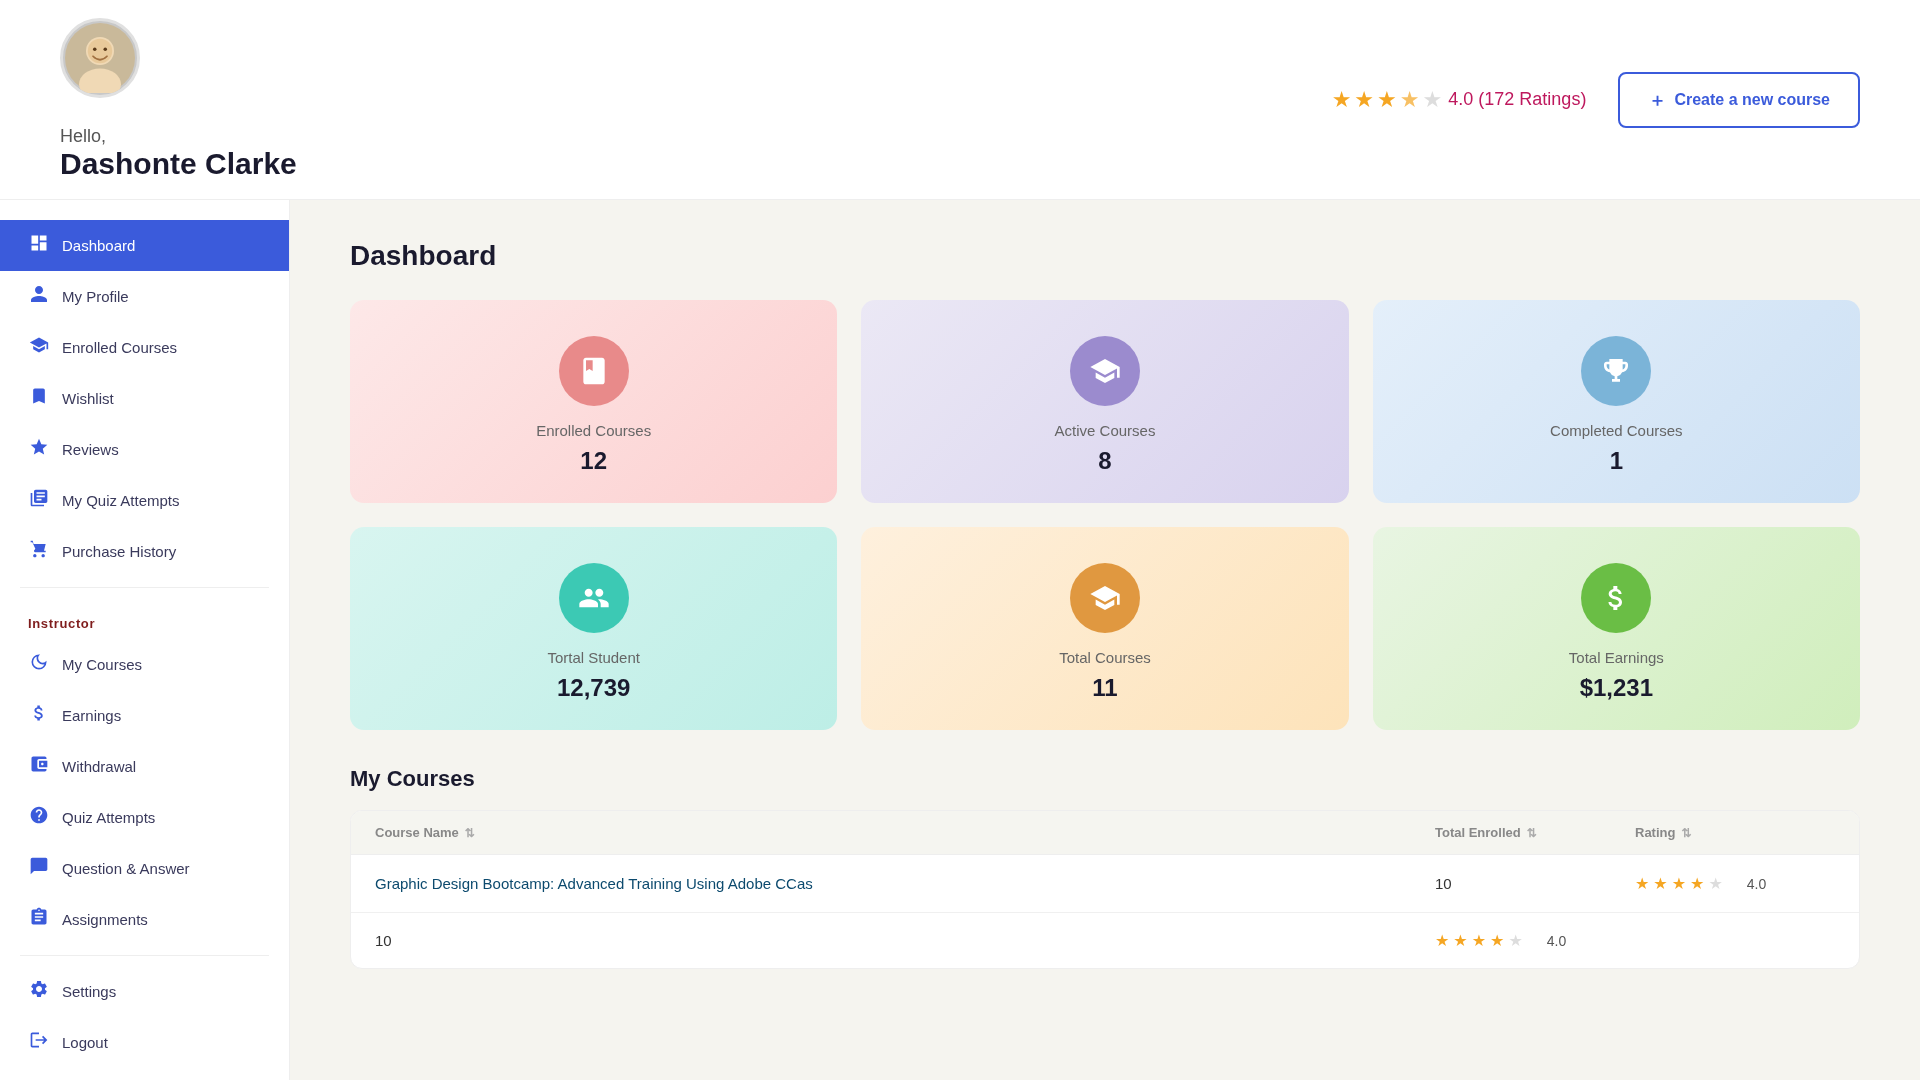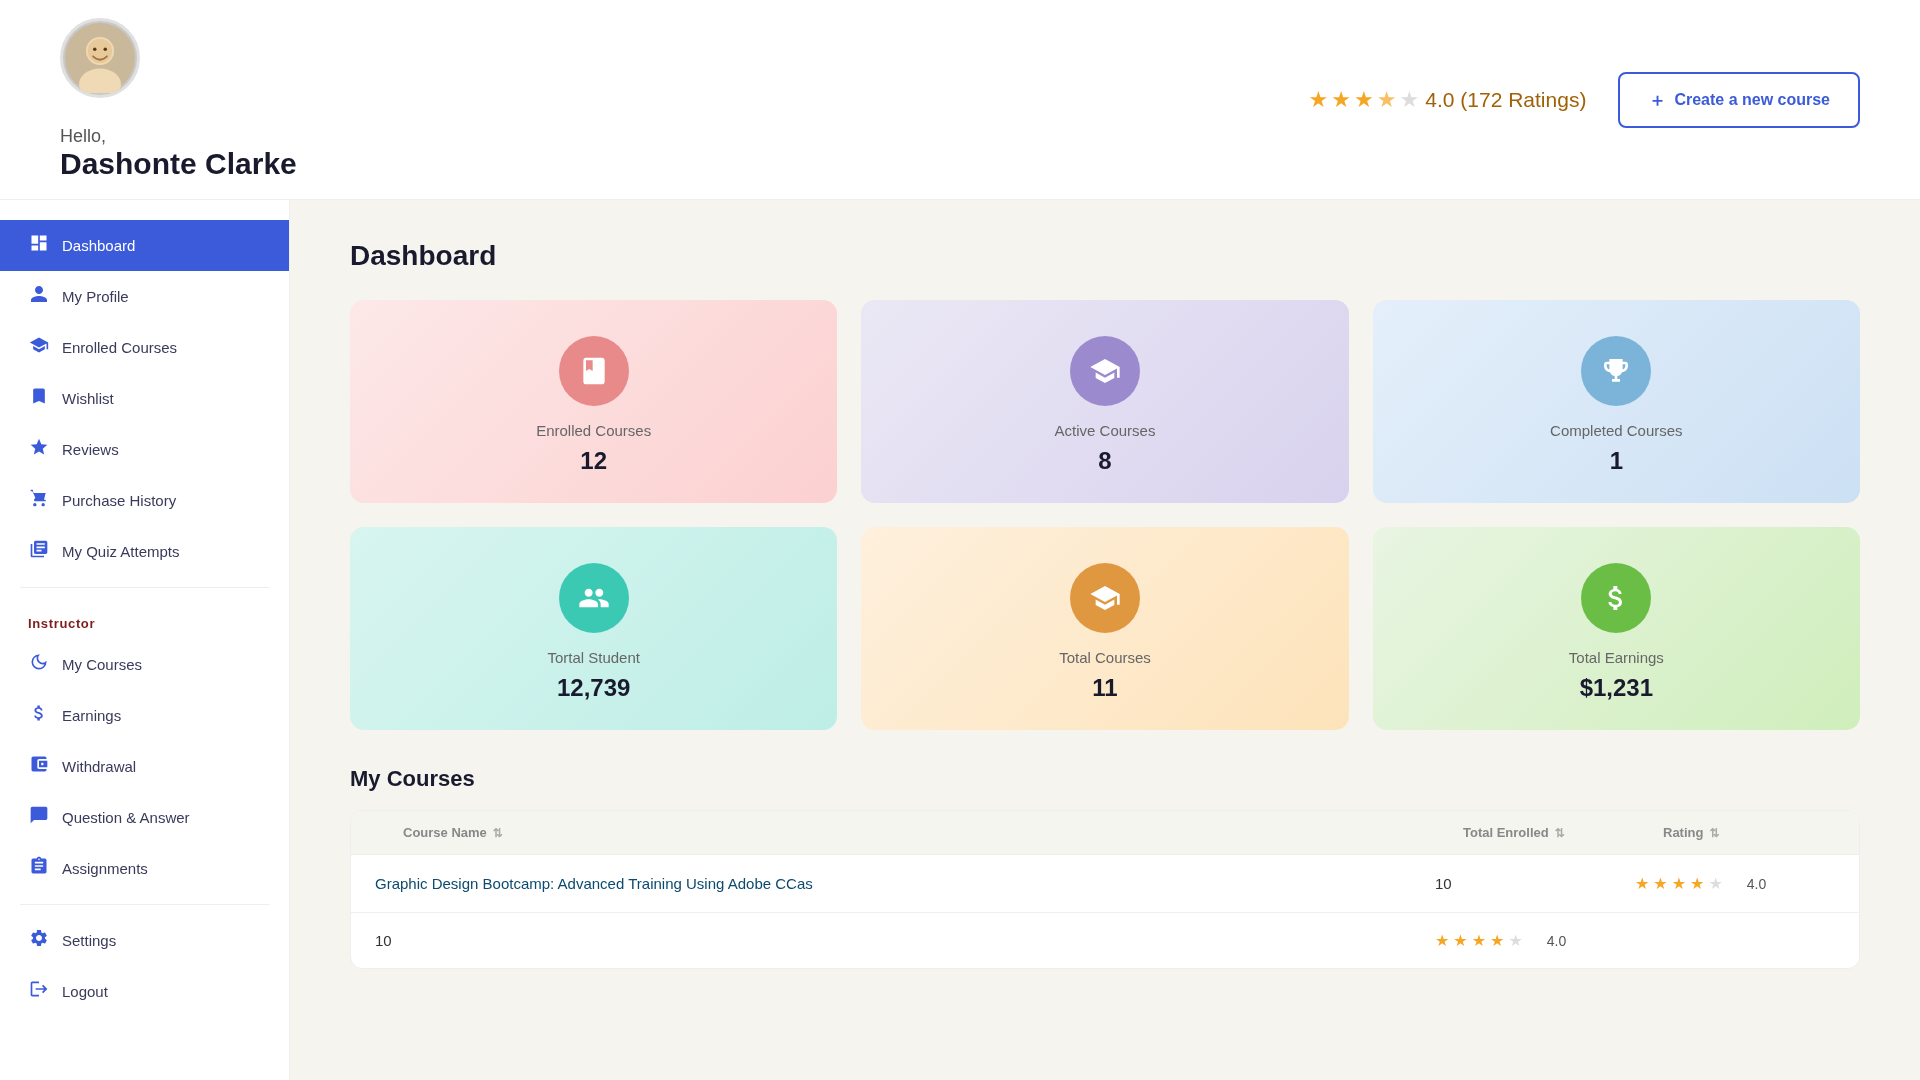--- a/index.html
+++ b/index.html
@@ -63,22 +63,22 @@
       gap: 6px;
     }
     .stars {
       display: flex;
       gap: 3px;
     }
     .star { font-size: 22px; }
     .star.filled { color: #f5a623; }
     .star.empty { color: #ddd; }
     .rating-text {
-      font-size: 21px;
-      color: #a16207;
+      font-size: 18px;
+      color: #be185d;
     }
     .create-btn {
       background: #fff;
       border: 2px solid #3b5bdb;
       color: #3b5bdb;
       padding: 14px 28px;
       border-radius: 8px;
       font-size: 16px;
       font-weight: 600;
       cursor: pointer;
@@ -224,21 +224,20 @@
       padding: 14px 24px;
       border-bottom: 1px solid #eee;
     }
     .table-header-cell {
       font-size: 13px;
       color: #888;
       font-weight: 600;
       display: flex;
       align-items: center;
       gap: 6px;
-      margin-left: 28px;
     }
     .sort-icon { font-size: 12px; color: #aaa; }
     .table-row {
       display: grid;
       grid-template-columns: 1fr 200px 200px;
       padding: 18px 24px;
       border-bottom: 1px solid #f0f0f0;
       align-items: center;
     }
     .table-row:last-child { border-bottom: none; }
@@ -346,33 +345,33 @@
       <span class="sidebar-icon">
         <svg width="20" height="20" viewBox="0 0 24 24" fill="currentColor">
             <path d="M12 17.27L18.18 21l-1.64-7.03L22 9.24l-7.19-.61L12 2 9.19 8.63 2 9.24l5.46 4.73L5.82 21z"></path>
           </svg>
       </span>
       <span>Reviews</span>
     </div>
     <div class="sidebar-item">
       <span class="sidebar-icon">
         <svg width="20" height="20" viewBox="0 0 24 24" fill="currentColor">
+            <path d="M4 6H2v14c0 1.1.9 2 2 2h14v-2H4V6zm16-4H8c-1.1 0-2 .9-2 2v12c0 1.1.9 2 2 2h12c1.1 0 2-.9 2-2V4c0-1.1-.9-2-2-2zm-1 9H9V9h10v2zm-4 4H9v-2h6v2zm4-8H9V5h10v2z"></path>
+          </svg>
+      </span>
+      <span>My Quiz Attempts</span>
+    </div>
+    <div class="sidebar-item">
+      <span class="sidebar-icon">
+        <svg width="20" height="20" viewBox="0 0 24 24" fill="currentColor">
             <path d="M7 18c-1.1 0-2 .9-2 2s.9 2 2 2 2-.9 2-2-.9-2-2-2zm10 0c-1.1 0-2 .9-2 2s.9 2 2 2 2-.9 2-2-.9-2-2-2zM7.2 14.2L7.1 14H18l2-8H5.4l-.9-4H2v2h2l3.6 7.59-.8 1.41C6.3 13.35 6 13.66 6 14c0 1.1.9 2 2 2h12v-2H8.4a.2.2 0 01-.2-.2z"></path>
           </svg>
       </span>
       <span>Purchase History</span>
     </div>
-    <div class="sidebar-item">
-      <span class="sidebar-icon">
-        <svg width="20" height="20" viewBox="0 0 24 24" fill="currentColor">
-            <path d="M4 6H2v14c0 1.1.9 2 2 2h14v-2H4V6zm16-4H8c-1.1 0-2 .9-2 2v12c0 1.1.9 2 2 2h12c1.1 0 2-.9 2-2V4c0-1.1-.9-2-2-2zm-1 9H9V9h10v2zm-4 4H9v-2h6v2zm4-8H9V5h10v2z"></path>
-          </svg>
-      </span>
-      <span>My Quiz Attempts</span>
-    </div>
 
     <hr class="sidebar-divider">
 
     <div class="sidebar-section-label">Instructor</div>
 
     <div class="sidebar-item">
       <span class="sidebar-icon">
         <svg width="20" height="20" viewBox="0 0 24 24" fill="currentColor">
             <path d="M9.37 5.51A7.35 7.35 0 0 0 9.1 7.5c0 4.08 3.32 7.4 7.4 7.4.68 0 1.35-.09 1.99-.27A7.014 7.014 0 0 1 12 19c-3.86 0-7-3.14-7-7 0-2.93 1.81-5.45 4.37-6.49zM12 3a9 9 0 1 0 9 9c0-.46-.04-.92-.1-1.36a5.389 5.389 0 0 1-4.4 2.26 5.403 5.403 0 0 1-3.14-9.8c-.44-.06-.9-.1-1.36-.1z"></path>
           </svg>
@@ -387,20 +386,28 @@
       </span>
       <span>Earnings</span>
     </div>
     <div class="sidebar-item">
       <span class="sidebar-icon">
         <svg width="20" height="20" viewBox="0 0 24 24" fill="currentColor">
             <path d="M21 18v1c0 1.1-.9 2-2 2H5c-1.11 0-2-.9-2-2V5c0-1.1.89-2 2-2h14c1.1 0 2 .9 2 2v1h-9c-1.11 0-2 .9-2 2v8c0 1.1.89 2 2 2h9zm-9-2h10V8H12v8zm4-2.5c-.83 0-1.5-.67-1.5-1.5s.67-1.5 1.5-1.5 1.5.67 1.5 1.5-.67 1.5-1.5 1.5z"></path>
           </svg>
       </span>
       <span>Withdrawal</span>
+    </div>
+    <div class="sidebar-item">
+      <span class="sidebar-icon">
+        <svg width="20" height="20" viewBox="0 0 24 24" fill="currentColor">
+            <path d="M12 2C6.48 2 2 6.48 2 12s4.48 10 10 10 10-4.48 10-10S17.52 2 12 2zm1 17h-2v-2h2v2zm2.07-7.75l-.9.92C13.45 12.9 13 13.5 13 15h-2v-.5c0-1.1.45-2.1 1.17-2.83l1.24-1.26c.37-.36.59-.86.59-1.41 0-1.1-.9-2-2-2s-2 .9-2 2H8c0-2.21 1.79-4 4-4s4 1.79 4 4c0 .88-.36 1.68-.93 2.25z"></path>
+          </svg>
+      </span>
+      <span>Quiz Attempts</span>
     </div>
     <div class="sidebar-item">
       <span class="sidebar-icon">
         <svg width="20" height="20" viewBox="0 0 24 24" fill="currentColor">
             <path d="M20 2H4c-1.1 0-2 .9-2 2v18l4-4h14c1.1 0 2-.9 2-2V4c0-1.1-.9-2-2-2z"></path>
           </svg>
       </span>
       <span>Question &amp; Answer</span>
     </div>
     <div class="sidebar-item">

